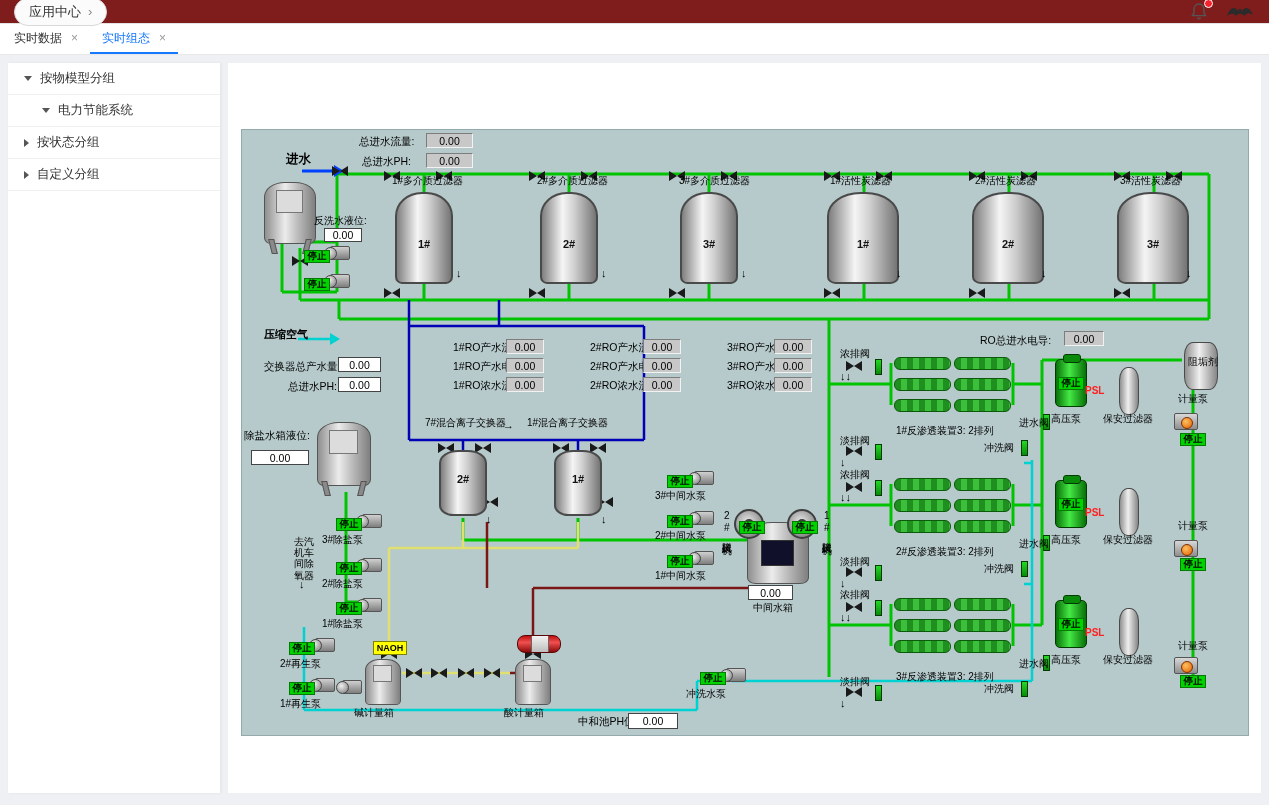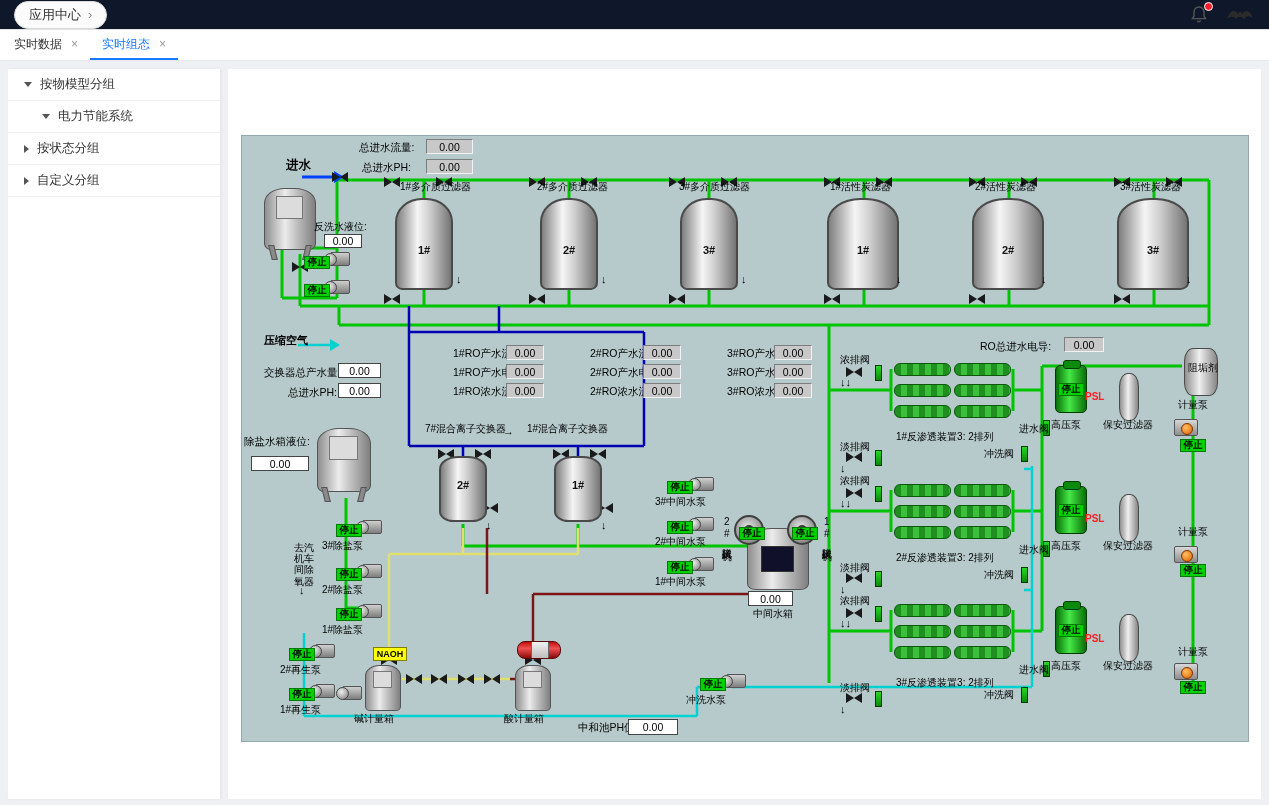--- a/index.html
+++ b/index.html
@@ -3,21 +3,21 @@
 <meta charset="utf-8">
 <style>
   * { box-sizing: border-box; }
   html,body { margin:0; padding:0; }
   body {
     width:1269px; height:805px; overflow:hidden;
     font-family:"Liberation Sans", sans-serif;
     background:#eef0f3; color:#333;
   }
   
-  .topbar { height:30px; background:#0f172a; border-bottom:1px solid #e3e3e3;
+  .topbar { height:24px; background:#7f1d1d; border-bottom:1px solid #e3e3e3;
             display:flex; align-items:center; padding:0 14px; }
   .pill { display:inline-flex; align-items:center; gap:7px; padding:4px 14px;
           background:#fbfbfb; border:1px solid #d9d9d9; border-radius:16px;
           font-size:13px; color:#333; cursor:pointer; }
   .pill .chev { color:#888; font-size:13px; }
   .topbar-right { margin-left:auto; display:flex; align-items:center; gap:16px; }
   .bell { position:relative; width:20px; height:20px; cursor:pointer; }
   .bell svg { display:block; }
   .bell .dot { position:absolute; top:-3px; right:-4px; width:9px; height:9px;
                background:#f5222d; border-radius:50%; border:1px solid #fff; }
@@ -364,21 +364,21 @@
         <div class="indbar" style="left: 801px; top: 284px; width: 7px; height: 16px; position: absolute;"></div>
         <div class="indbar" style="left: 801px; top: 405px; width: 7px; height: 16px; position: absolute;"></div>
         <div class="indbar" style="left: 801px; top: 525px; width: 7px; height: 16px; position: absolute;"></div>
         <div class="indbar" style="left: 779px; top: 310px; width: 7px; height: 16px; position: absolute;"></div>
         <div class="indbar" style="left: 779px; top: 431px; width: 7px; height: 16px; position: absolute;"></div>
         <div class="indbar" style="left: 779px; top: 551px; width: 7px; height: 16px; position: absolute;"></div>
         <span class="slabel b12" style="left: 44px; top: 22px;">进水</span>
         <span class="slabel" style="left: 117px; top: 6px;">总进水流量:</span>
         <span class="slabel" style="left: 120px; top: 26px;">总进水PH:</span>
         <span class="slabel s10" style="left: 72px; top: 85px;">反洗水液位:</span>
-        <span class="slabel s10" style="left: 158px; top: 45px;">1#多介质过滤器</span>
+        <span class="slabel s10" style="left: 150px; top: 45px;">1#多介质过滤器</span>
         <span class="slabel s10" style="left: 295px; top: 45px;">2#多介质过滤器</span>
         <span class="slabel s10" style="left: 437px; top: 45px;">3#多介质过滤器</span>
         <span class="slabel s10" style="left: 588px; top: 45px;">1#活性炭滤器</span>
         <span class="slabel s10" style="left: 733px; top: 45px;">2#活性炭滤器</span>
         <span class="slabel s10" style="left: 878px; top: 45px;">3#活性炭滤器</span>
         <span class="slabel b11" style="left: 22px; top: 198px;">压缩空气</span>
         <span class="slabel" style="left: 22px; top: 231px;">交换器总产水量:</span>
         <span class="slabel" style="left: 46px; top: 251px;">总进水PH:</span>
         <span class="slabel" style="left: 211px; top: 212px;">1#RO产水流量:</span>
         <span class="slabel" style="left: 211px; top: 231px;">1#RO产水电导:</span>

